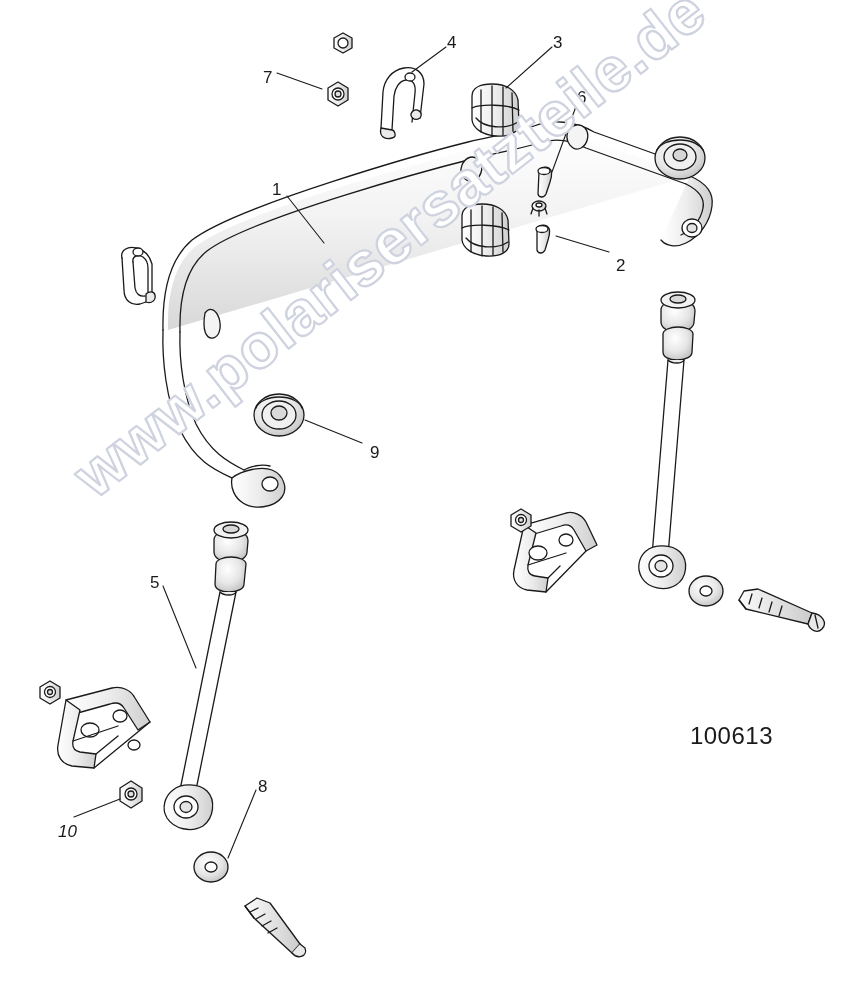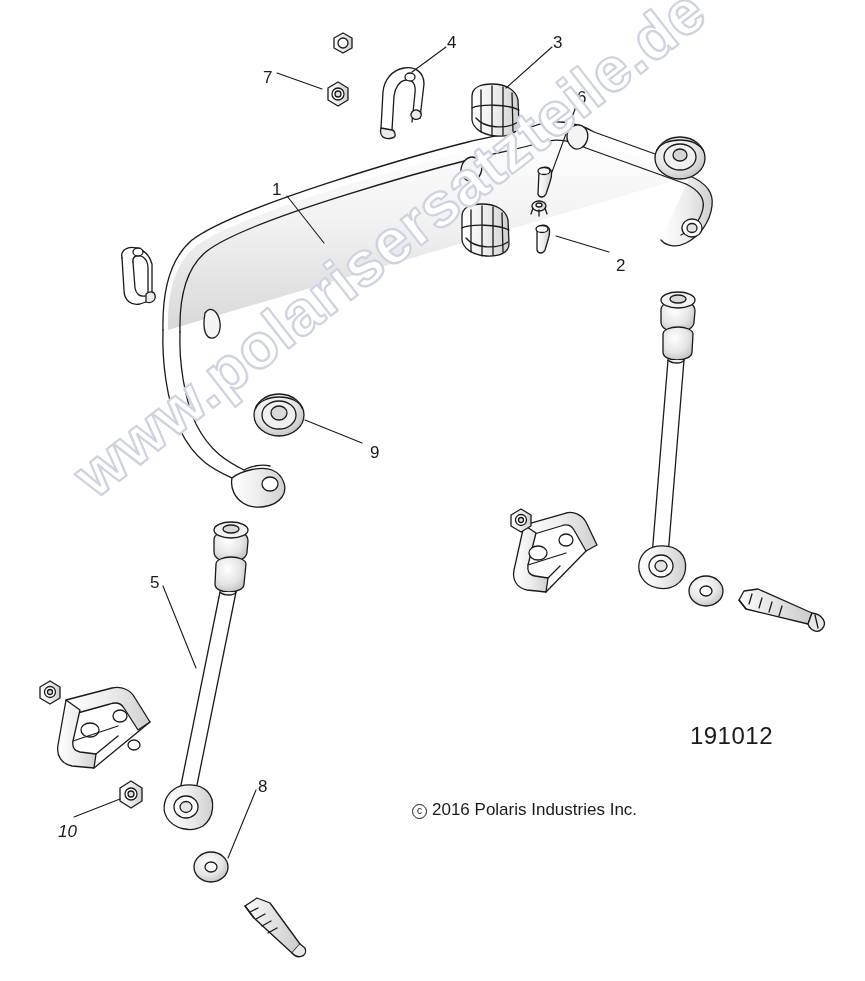--- a/index.html
+++ b/index.html
@@ -339,23 +339,20 @@
   <div class="callout" style="left:616px; top:256px;">2</div>
   <div class="callout" style="left:553px; top:33px;">3</div>
   <div class="callout" style="left:447px; top:33px;">4</div>
   <div class="callout" style="left:150px; top:573px;">5</div>
   <div class="callout" style="left:577px; top:88px;">6</div>
   <div class="callout" style="left:263px; top:68px;">7</div>
   <div class="callout" style="left:258px; top:777px;">8</div>
   <div class="callout" style="left:370px; top:443px;">9</div>
   <div class="callout" style="left:58px; top:822px;font-style:italic;">10</div>
 
-  <div id="part-number">191012</div>
-
-  <div id="copyright">
-    <span class="csym">c</span><span>2016 Polaris Industries Inc.</span>
-  </div>
+  <div id="part-number">100613</div>
+
 
   <div id="watermark">
     <div id="watermark-text">www.polarisersatzteile.de</div>
   </div>
 
 </div>
 
 </body></html>

